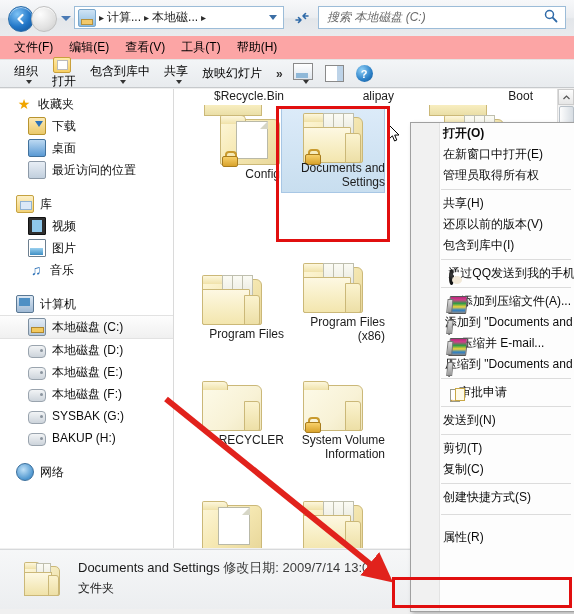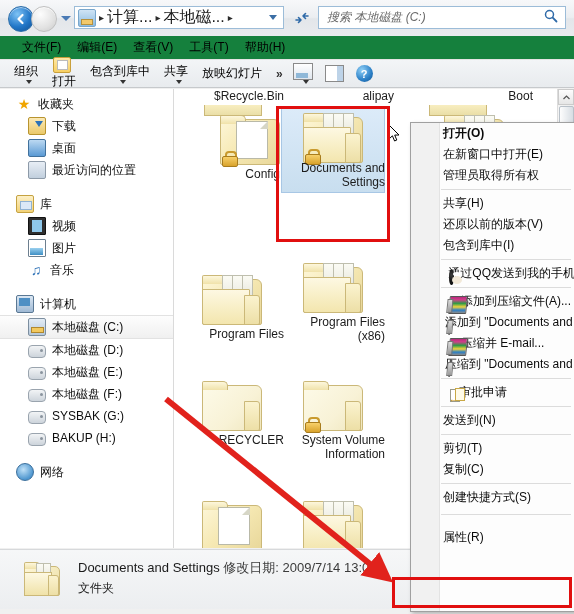--- a/index.html
+++ b/index.html
@@ -68,21 +68,21 @@
     position: relative;
   }
   .crumb-ico::after{
     content:''; position:absolute; left:2px; bottom:1px;
     width:10px; height:4px; background:#f3c96b; border:1px solid #b5913d;
   }
   .crumb-sep {
     color: #2b2b2b; font-size: 10px; padding: 0 3px;
   }
   .crumb-txt {
-    font-size: 16px; color: #1a1a1a; white-space: nowrap;
+    font-size: 12px; color: #1a1a1a; white-space: nowrap;
   }
   .crumb-caret {
     margin-left: auto; margin-right: 6px;
     width: 0; height: 0;
     border-left: 4px solid transparent;
     border-right: 4px solid transparent;
     border-top: 5px solid #3b6ea5;
   }
   .refresh-btn {
     position: absolute; left: 291px; top: 7px;
@@ -104,24 +104,24 @@
   }
   .search-ico {
     margin-left: auto; margin-right: 7px;
     color: #2f6aa8; font-size: 13px;
   }
 
   
   .menubar {
     position: absolute; left: 0; top: 36px;
     width: 574px; height: 24px;
-    background: #15803d;
+    background: #fca5a5;
     border-bottom: 1px solid #e4e4e4;
     display: flex; align-items: center;
-    padding-left: 22px; box-sizing: border-box;
+    padding-left: 14px; box-sizing: border-box;
   }
   .menubar .mi {
     font-size: 12px; color: #000; margin-right: 16px; white-space: nowrap;
   }
 
   
   .toolbar {
     position: absolute; left: 0; top: 60px;
     width: 574px; height: 28px;
     background: linear-gradient(to bottom,#f3f5f7 0%,#e8ebee 100%);

